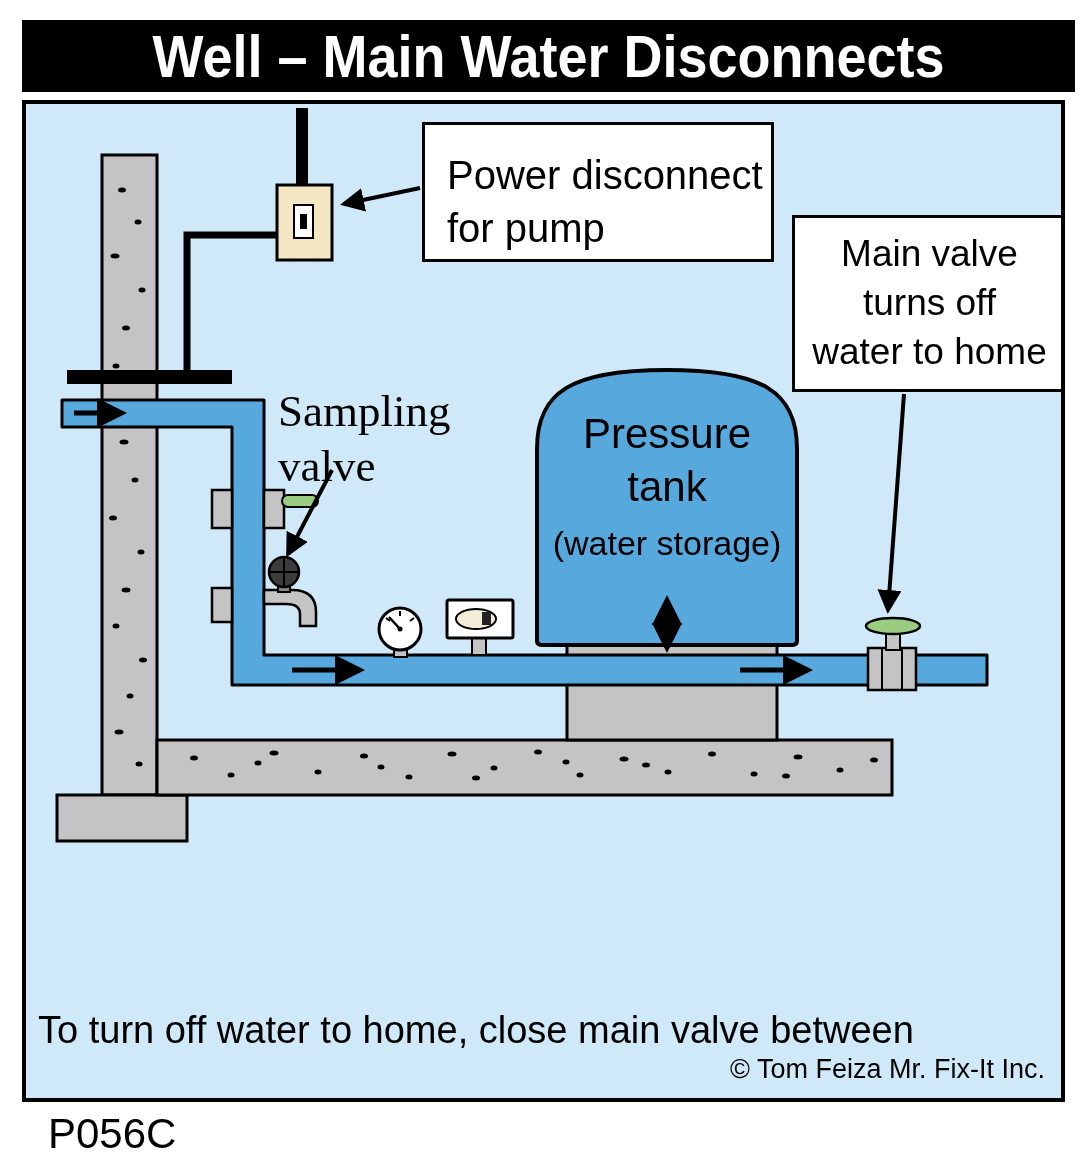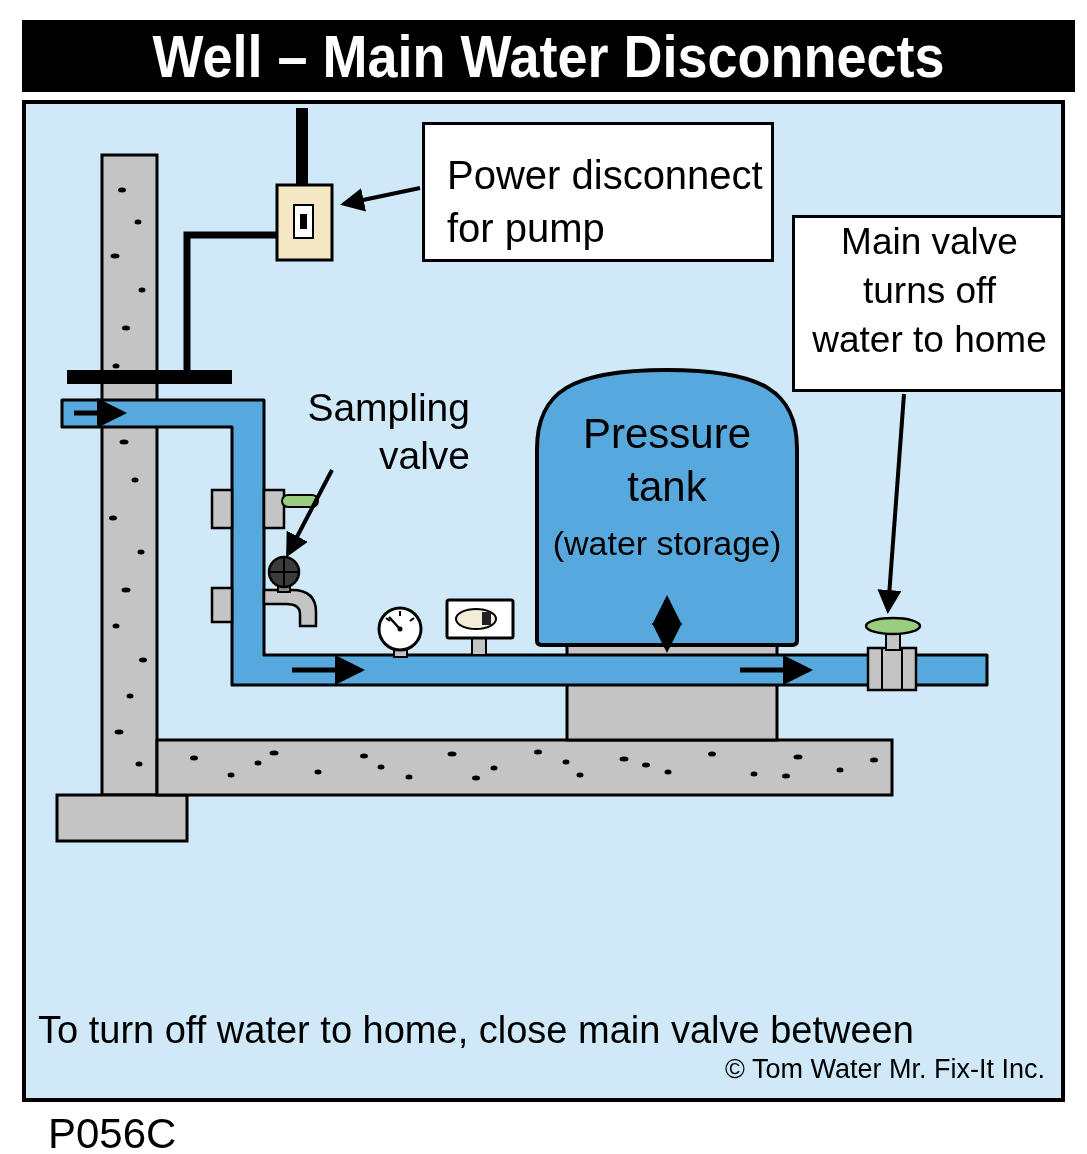--- a/index.html
+++ b/index.html
@@ -27,25 +27,25 @@
   .callout {
     position:absolute; background:#fff; border:3px solid #000;
     box-sizing:border-box;
   }
   .callout-power {
     left:396px; top:18px; width:352px; height:140px;
     padding:24px 0 0 22px; font-size:40px; line-height:1.32;
   }
   .callout-main {
     left:766px; top:111px; width:275px; height:177px;
-    text-align:center; font-size:37px; line-height:1.32;
+    padding-top:12px; text-align:center; font-size:37px; line-height:1.32;
   }
   .label-sampling {
-    left:252px; top:280px; width:192px; text-align:right;
-    font-size:39px; line-height:1.22;
+    left:252px; top:280px; width:192px; text-align:left;
+    font-size:45px; line-height:1.22;font-family:Liberation Serif, serif;
   }
   .label-tank { left:511px; top:304px; width:260px; text-align:center; }
   .label-tank .big   { font-size:42px; line-height:1.26; }
   .label-tank .small { font-size:34px; margin-top:10px; }
   .caption {
     left:12px; top:784px; width:1020px;
     font-size:38px; line-height:1.5; white-space:pre;
   }
   .credit {
     position:absolute; right:16px; top:950px; font-size:27px;
@@ -219,19 +219,19 @@
       <div class="big">tank</div>
       <div class="small">(water storage)</div>
     </div>
 
     <div class="overlay caption">
       <div>To turn off water to home, close main valve between</div>
       
       
     </div>
 
-    <div class="credit">© Tom Water Mr. Fix-It Inc.</div>
+    <div class="credit">© Tom Feiza Mr. Fix-It Inc.</div>
 
   </div>
 
   <div class="code">P056C</div>
 
 </div>
 
 </body></html>

